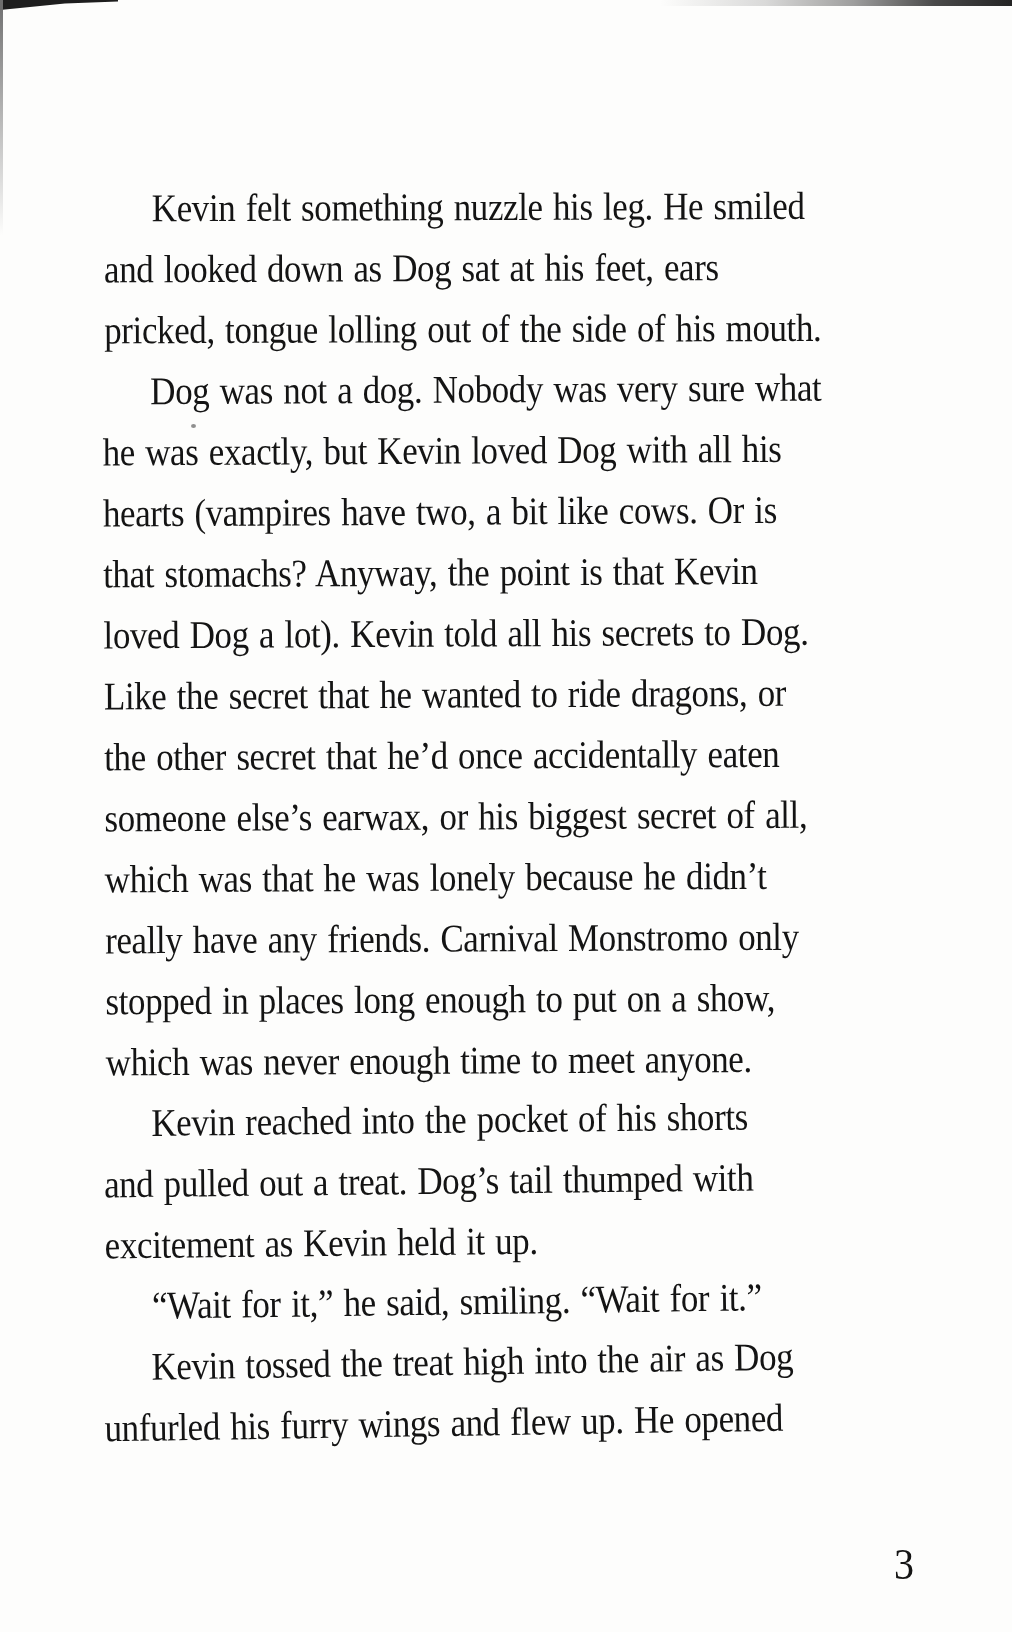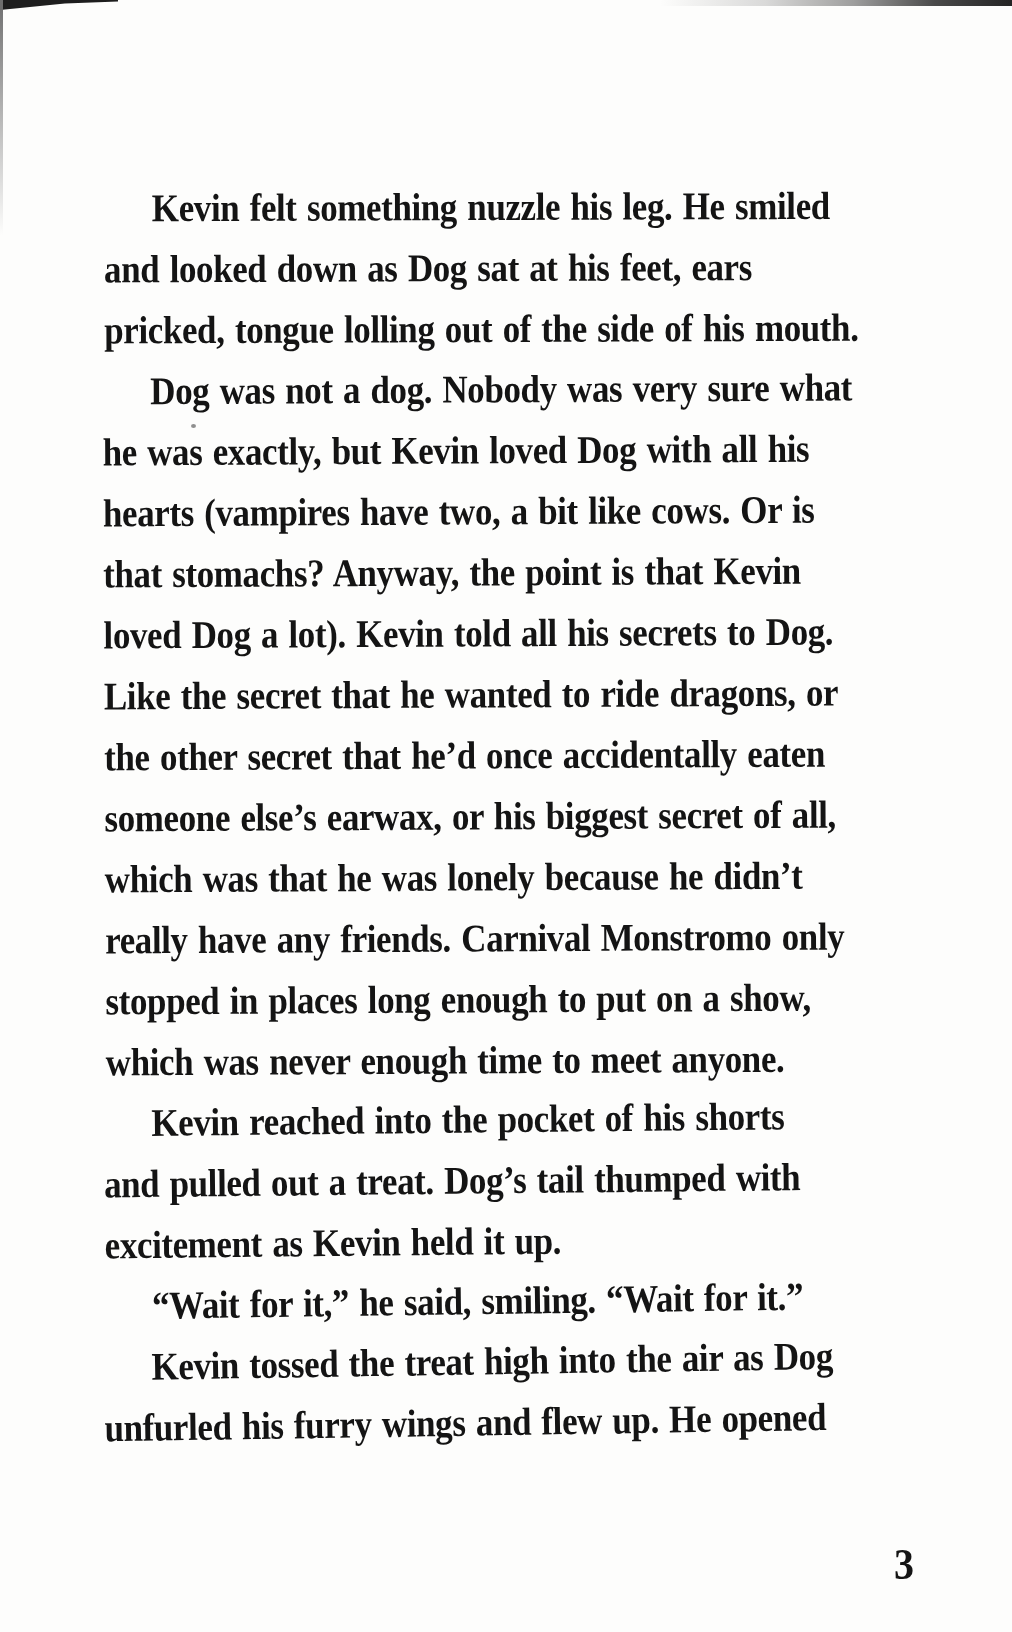--- a/index.html
+++ b/index.html
@@ -11,21 +11,20 @@
     height: 1632px;
     background: #fcfcfc;
     overflow: hidden;
     position: relative;
     font-family: "Liberation Serif", "DejaVu Serif", serif;
   }
   .page {
     position: absolute;
     inset: 0;
     background: #fdfdfc;
-    font-weight: bold;
   }
   
   .edge-top-left {
     position: absolute;
     left: 0; top: 0;
     width: 118px; height: 10px;
     background: #1e1e1e;
     clip-path: polygon(0 0, 100% 0, 100% 15%, 55% 35%, 0 100%);
   }
   .edge-left {

